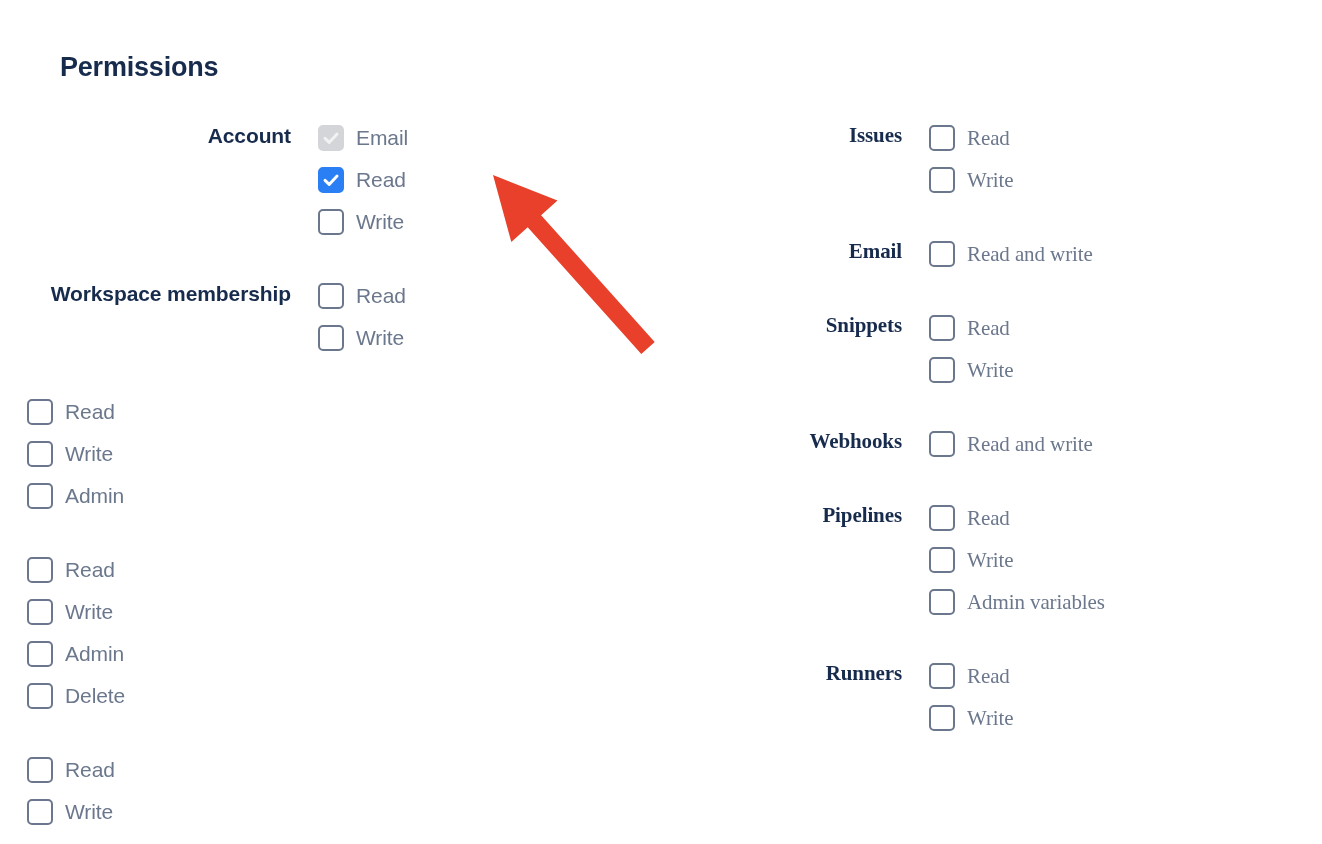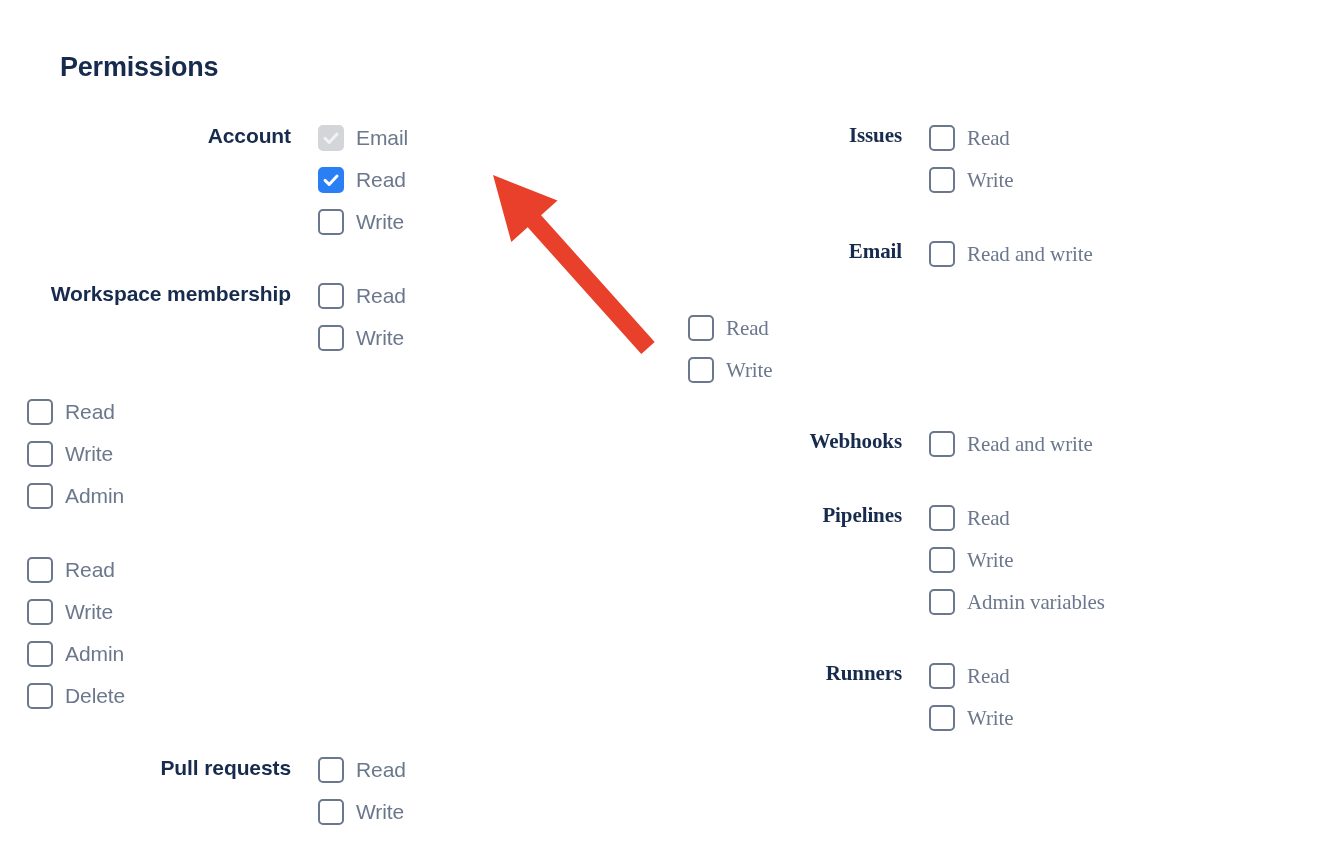--- a/index.html
+++ b/index.html
@@ -204,21 +204,20 @@
             <span class="cbox" role="checkbox"></span>
             <span class="option-label">Admin</span>
           </div>
           <div class="option-row">
             <span class="cbox" role="checkbox"></span>
             <span class="option-label">Delete</span>
           </div>
         </div>
       </div>
       <div class="perm-group">
-        <div class="group-label">Pull requests</div>
         <div class="options">
           <div class="option-row">
             <span class="cbox" role="checkbox"></span>
             <span class="option-label">Read</span>
           </div>
           <div class="option-row">
             <span class="cbox" role="checkbox"></span>
             <span class="option-label">Write</span>
           </div>
         </div>
@@ -241,20 +240,21 @@
       <div class="perm-group">
         <div class="group-label">Email</div>
         <div class="options">
           <div class="option-row">
             <span class="cbox" role="checkbox"></span>
             <span class="option-label">Read and write</span>
           </div>
         </div>
       </div>
       <div class="perm-group">
+        <div class="group-label">Snippets</div>
         <div class="options">
           <div class="option-row">
             <span class="cbox" role="checkbox"></span>
             <span class="option-label">Read</span>
           </div>
           <div class="option-row">
             <span class="cbox" role="checkbox"></span>
             <span class="option-label">Write</span>
           </div>
         </div>

